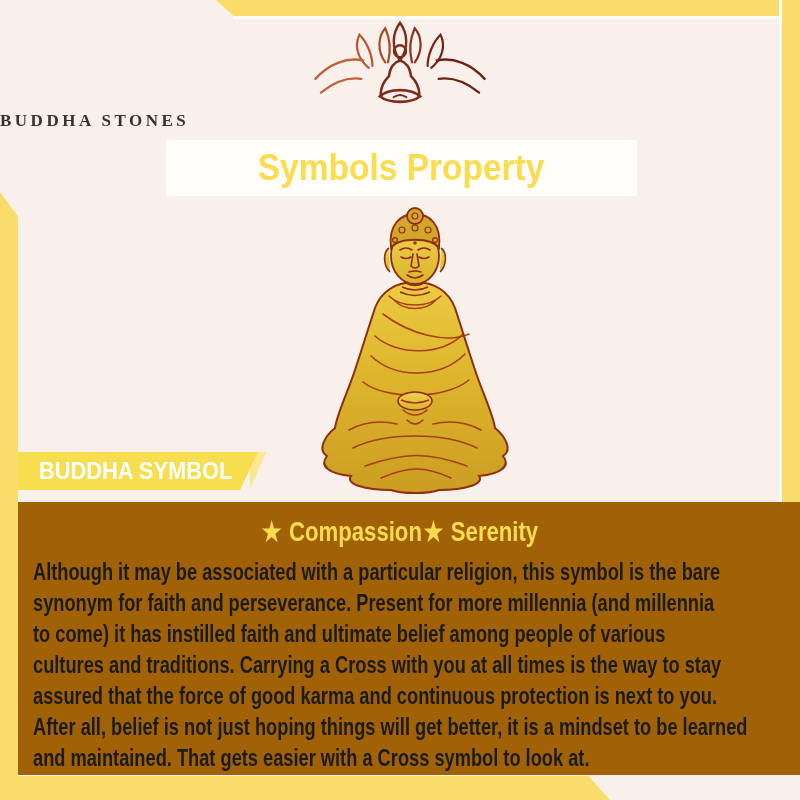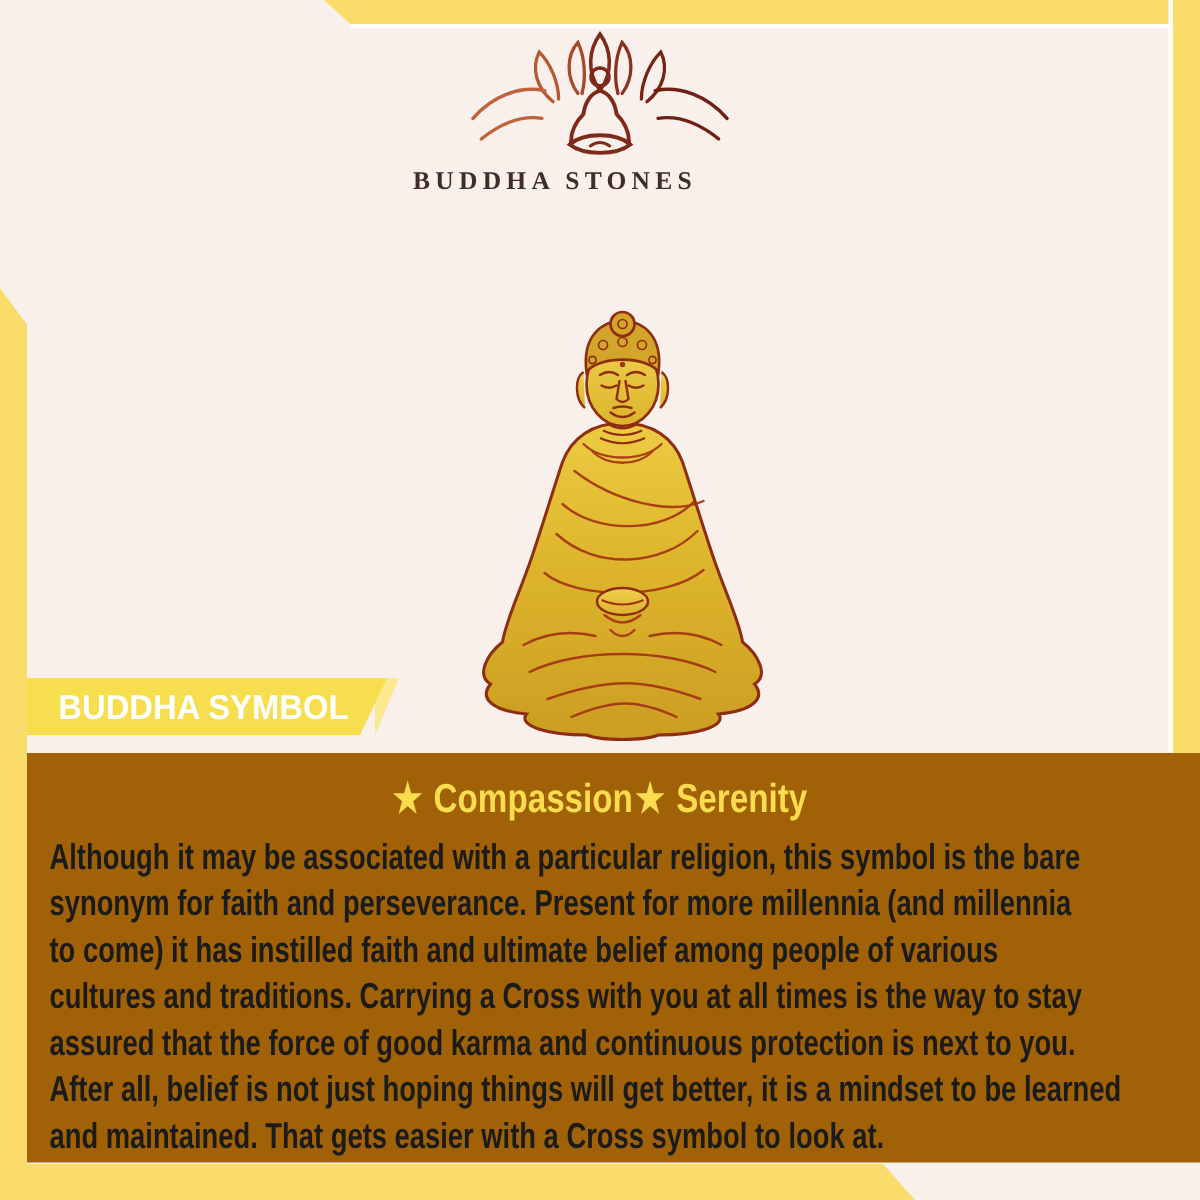--- a/index.html
+++ b/index.html
@@ -15,21 +15,21 @@
   .right-strip { left:782px; top:0; width:18px; height:588px;
     clip-path:polygon(0 0,100% 0,100% 100%,0 96%); }
   .right-strip-edge { position:absolute; left:779px; top:0; width:3px; height:566px; background:#fffdf8; }
   .left-strip { left:0; top:192px; width:18px; height:608px;
     clip-path:polygon(0 0,100% 4%,100% 100%,0 100%); }
   .bottom-band { left:0; top:776px; width:610px; height:24px;
     clip-path:polygon(0 0,96.5% 0,100% 100%,0 100%); }
 
   
   .logo-svg { position:absolute; left:298px; top:20px; width:204px; height:92px; }
-  .wordmark { position:absolute; left:0; top:111px; width:740px; text-align:center;
+  .wordmark { position:absolute; left:0; top:111px; width:740px; 
     font-family:"Liberation Serif", serif; font-weight:600; font-size:17px;
     letter-spacing:3.5px; color:#3f2d2a; }
 
   
   .title-banner { position:absolute; left:166px; top:140px; width:471px; height:56px;
     background:#fffefb; display:flex; align-items:center; justify-content:center; }
   .page-title { font-size:36px; font-weight:800; color:#fbdc4f;
     transform:scaleX(.93); white-space:nowrap; letter-spacing:0; }
 
   
@@ -80,20 +80,23 @@
     <path d="M186,79 C170,66 156,62 142,64" stroke="#6e2112" stroke-width="2.4"></path>
 
     <circle cx="100" cy="34" r="6.5" stroke="#7e2a1b" stroke-width="2.6"></circle>
     <path d="M100,44 C93,46 89,53 88,61 C83,66 79,73 79,81" stroke="#7e2a1b" stroke-width="2.8"></path>
     <path d="M100,44 C107,46 111,53 112,61 C117,66 121,73 121,81" stroke="#7e2a1b" stroke-width="2.8"></path>
     <path d="M78,83 C88,74 112,74 122,83 C112,91 88,91 78,83 Z" stroke="#7e2a1b" stroke-width="2.8"></path>
     <path d="M93,84 Q100,79 107,84" stroke="#7e2a1b" stroke-width="2.2"></path>
   </svg>
   <div class="wordmark">BUDDHA STONES</div>
 
+  <div class="title-banner">
+    <div class="page-title">Symbols Property</div>
+  </div>
 
   <svg class="statue-svg" viewBox="0 0 220 290">
     <defs>
       <linearGradient id="gold" x1="0" y1="0" x2="0" y2="1">
         <stop offset="0" stop-color="#eccb43"></stop>
         <stop offset="0.45" stop-color="#ddb52c"></stop>
         <stop offset="1" stop-color="#cb9d22"></stop>
       </linearGradient>
       <linearGradient id="goldHead" x1="0" y1="0" x2="0" y2="1">
         <stop offset="0" stop-color="#eed04c"></stop>

